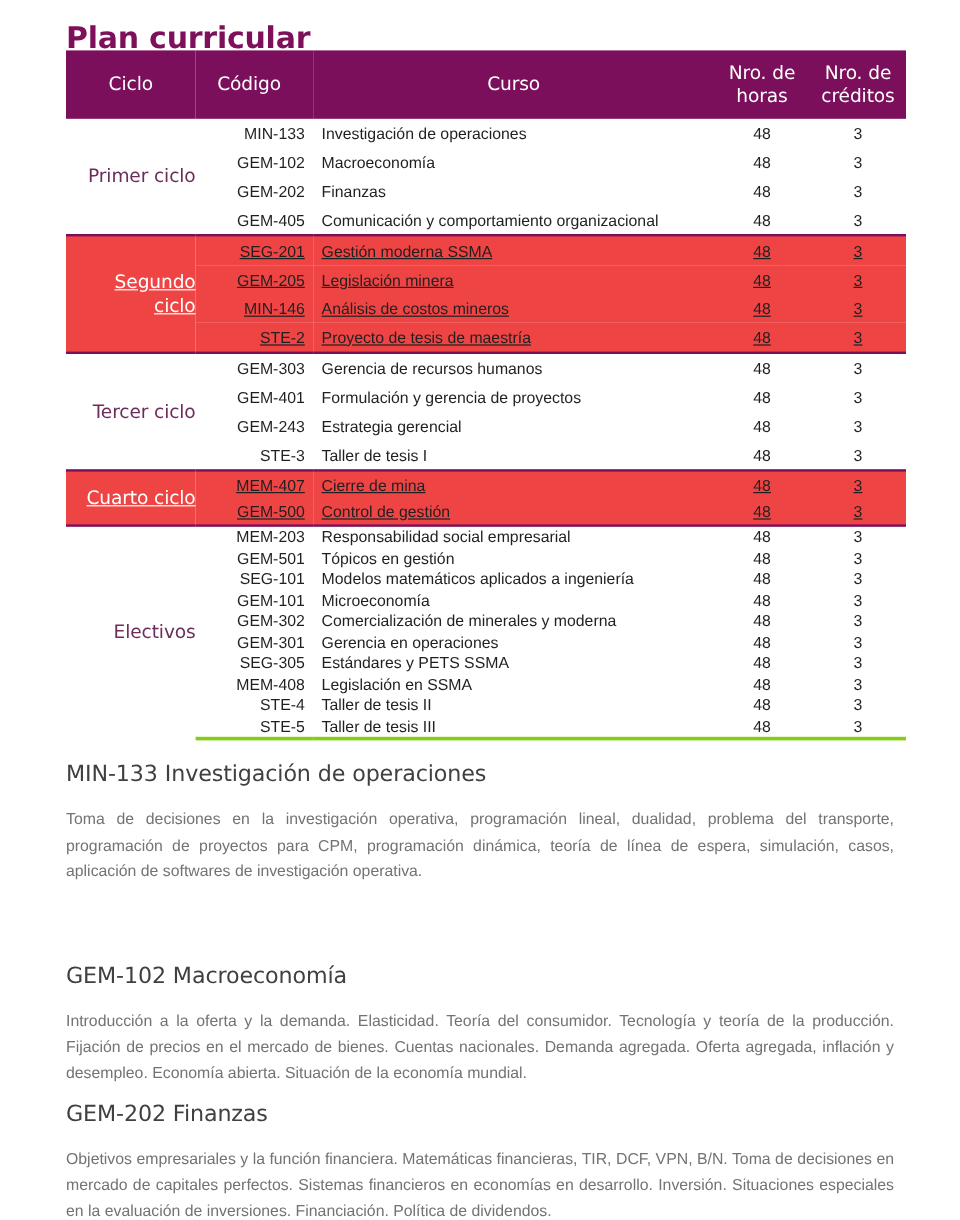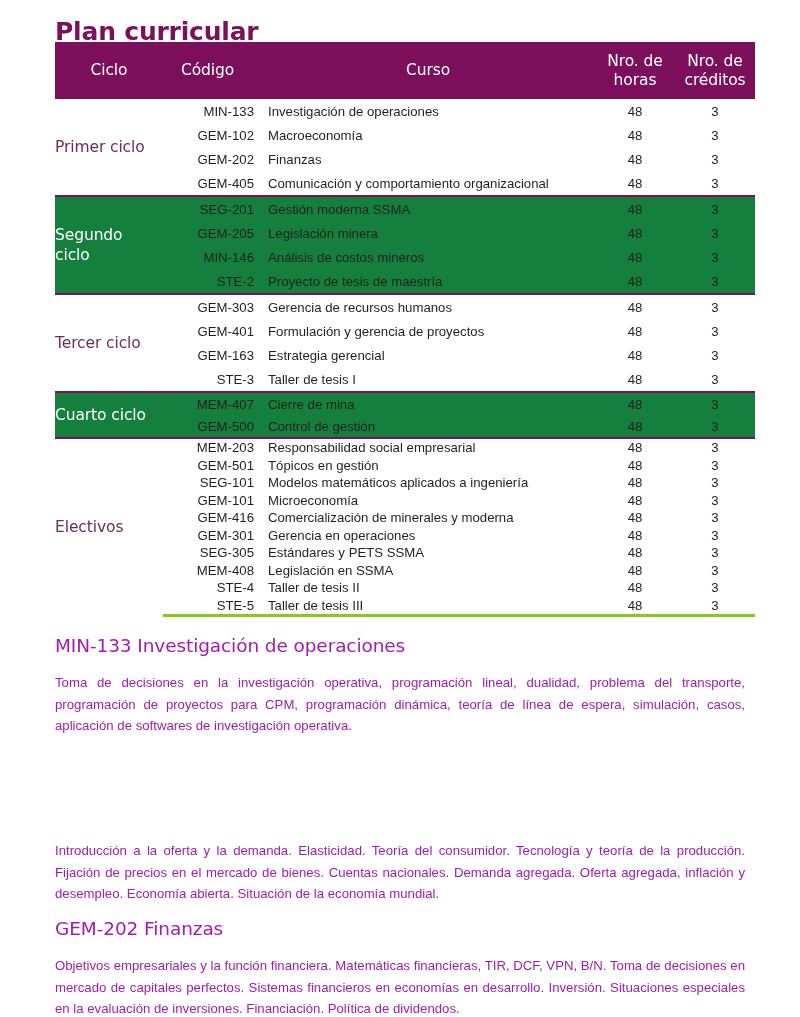--- a/index.html
+++ b/index.html
@@ -39,35 +39,35 @@
   }
   #title-plan { top: 2px; }
   #title-sumilla { top: 583px; }
 
   .h-sub {
     position: absolute;
     left: 55px;
     font-family: "DejaVu Sans", sans-serif;
     font-weight: normal;
     font-size: 18.5px;
-    color: #a21caf;
+    color: #404040;
     white-space: nowrap;
     line-height: 1;
     letter-spacing: -0.1px;
   }
 
   
   .para {
     position: absolute;
     left: 55px;
     width: 690px;
     font-family: "Liberation Sans", sans-serif;
     font-size: 13.2px;
     line-height: 21.5px;
-    color: #a21caf;
+    color: #737373;
     text-align: justify;
     text-justify: inter-word;
   }
 
   
   .plan-table {
     position: absolute;
     left: 55px;
     top: 42px;
     width: 682px;
@@ -96,38 +96,38 @@
   thead th.c-curso   { width: 334px; }
   thead th.c-horas   { width: 80px; }
   thead th.c-credits { width: 80px; }
 
   tbody td { font-family: "Liberation Sans", sans-serif; }
 
   td.cell-ciclo {
     font-family: "DejaVu Sans", sans-serif;
     font-size: 15.5px;
     line-height: 20px;
-    text-align: left;
+    text-align: right;
     color: #6d2d5b;
     letter-spacing: -0.1px;
   }
   td.cell-codigo {
     text-align: right;
     padding-right: 7px;
     white-space: nowrap;
   }
   td.cell-curso {
     text-align: left;
     padding-left: 7px;
     white-space: nowrap;
   }
   td.cell-num { text-align: center; }
 
   
-  tr.alt td { background: #15803d; }
+  tr.alt td { background: #ef4444; text-decoration: underline; }
   tr.alt td.cell-ciclo { color: #ffffff; }
 
   
   tr.group-start td { border-top: 2.5px solid #7b0f5c; }
   tr.last-row td   { border-bottom: 3px solid #84cc16; }
 
   .rowspan-cell { }
 
   
   tr.r-tall td { height: 24px; }
@@ -215,21 +215,21 @@
           <td class="cell-num">48</td>
           <td class="cell-num">3</td>
         </tr>
         <tr class="r-tall">
           <td class="cell-codigo">GEM-401</td>
           <td class="cell-curso">Formulación y gerencia de proyectos</td>
           <td class="cell-num">48</td>
           <td class="cell-num">3</td>
         </tr>
         <tr class="r-tall">
-          <td class="cell-codigo">GEM-163</td>
+          <td class="cell-codigo">GEM-243</td>
           <td class="cell-curso">Estrategia gerencial</td>
           <td class="cell-num">48</td>
           <td class="cell-num">3</td>
         </tr>
         <tr class="r-tall">
           <td class="cell-codigo">STE-3</td>
           <td class="cell-curso">Taller de tesis I</td>
           <td class="cell-num">48</td>
           <td class="cell-num">3</td>
         </tr>
@@ -265,21 +265,21 @@
           <td class="cell-num">48</td>
           <td class="cell-num">3</td>
         </tr>
         <tr class="r-norm">
           <td class="cell-codigo">GEM-101</td>
           <td class="cell-curso">Microeconomía</td>
           <td class="cell-num">48</td>
           <td class="cell-num">3</td>
         </tr>
         <tr class="r-norm">
-          <td class="cell-codigo">GEM-416</td>
+          <td class="cell-codigo">GEM-302</td>
           <td class="cell-curso">Comercialización de minerales y moderna</td>
           <td class="cell-num">48</td>
           <td class="cell-num">3</td>
         </tr>
         <tr class="r-norm">
           <td class="cell-codigo">GEM-301</td>
           <td class="cell-curso">Gerencia en operaciones</td>
           <td class="cell-num">48</td>
           <td class="cell-num">3</td>
         </tr>
@@ -307,18 +307,19 @@
           <td class="cell-num">48</td>
           <td class="cell-num">3</td>
         </tr>
       </tbody>
   </table>
 
 
   <h2 class="h-sub" id="sumilla-title-0" style="top:622px;">MIN-133 Investigación de operaciones</h2>
   <p class="para" id="sumilla-text-0" style="top:659px;">Toma de decisiones en la investigación operativa, programación lineal, dualidad, problema del transporte, programación de proyectos para CPM, programación dinámica, teoría de línea de espera, simulación, casos, aplicación de softwares de investigación operativa.</p>
 
+  <h2 class="h-sub" id="sumilla-title-1" style="top:790px;">GEM-102 Macroeconomía</h2>
   <p class="para" id="sumilla-text-1" style="top:827px;">Introducción a la oferta y la demanda. Elasticidad. Teoría del consumidor. Tecnología y teoría de la producción. Fijación de precios en el mercado de bienes. Cuentas nacionales. Demanda agregada. Oferta agregada, inflación y desempleo. Economía abierta. Situación de la economía mundial.</p>
 
   <h2 class="h-sub" id="sumilla-title-2" style="top:905px;text-align:right;">GEM-202 Finanzas</h2>
   <p class="para" id="sumilla-text-2" style="top:942px;">Objetivos empresariales y la función financiera. Matemáticas financieras, TIR, DCF, VPN, B/N. Toma de decisiones en mercado de capitales perfectos. Sistemas financieros en economías en desarrollo. Inversión. Situaciones especiales en la evaluación de inversiones. Financiación. Política de dividendos.</p>
 
 </div>
 
 </body></html>

